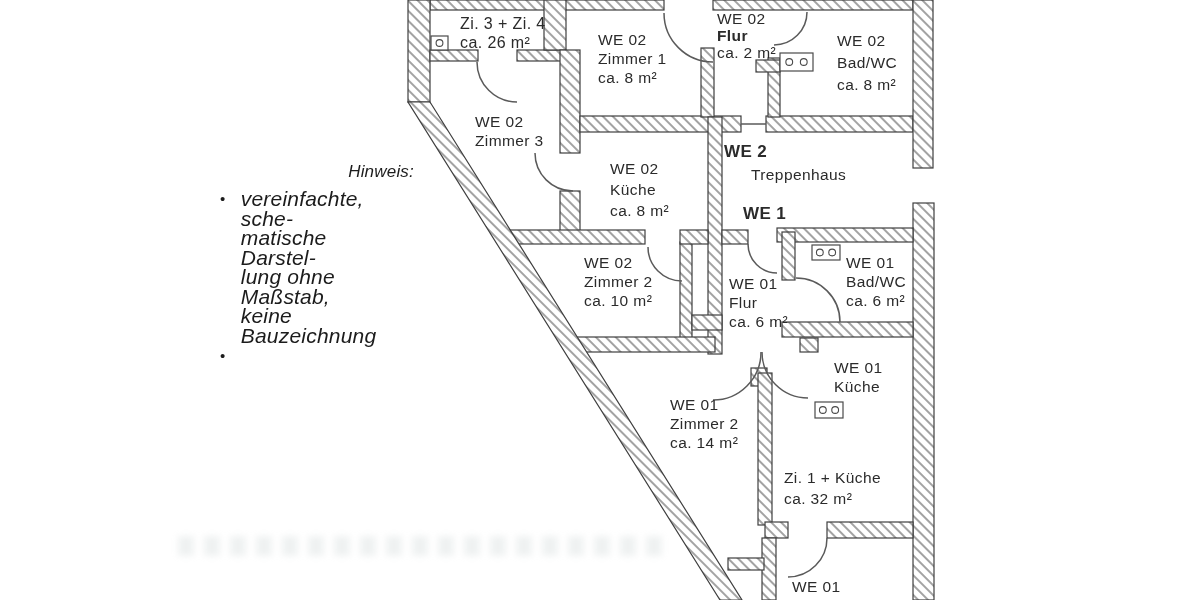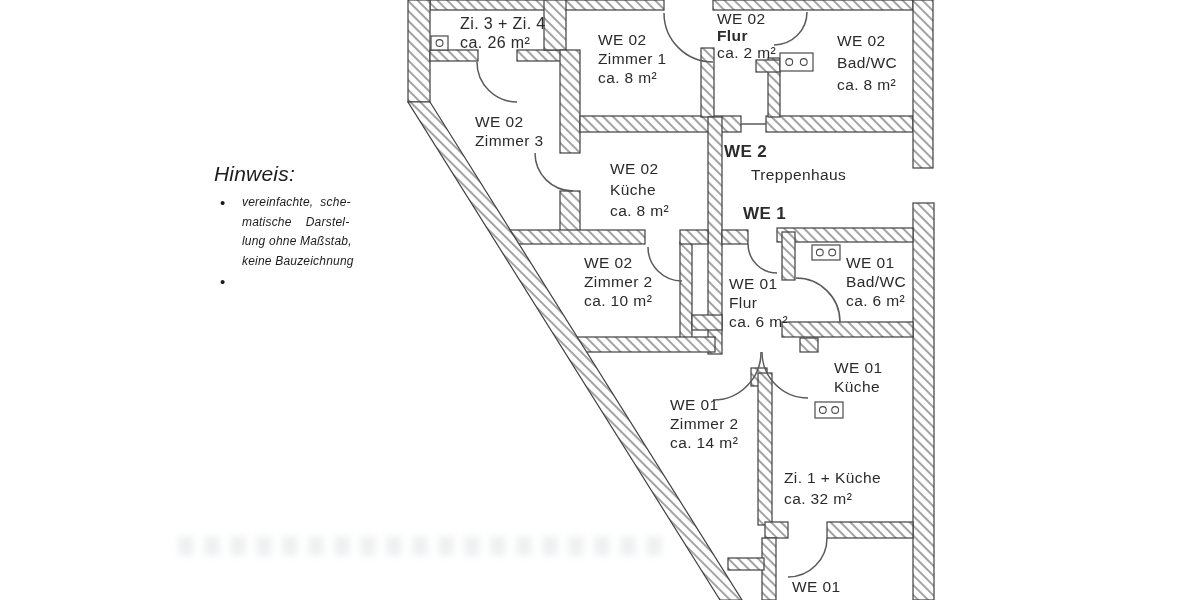--- a/index.html
+++ b/index.html
@@ -1,25 +1,25 @@
 <!DOCTYPE html>
 <html><head>
 <meta charset="utf-8">
 <style>
   html,body{margin:0;padding:0;background:#ffffff;}
   .stage{position:relative;width:1200px;height:600px;background:#ffffff;overflow:hidden;
          font-family:"Liberation Sans",sans-serif;}
   
   .note{position:absolute;left:214px;top:162px;width:200px;color:#1c1c1c;
         font-style:italic;}
-  .note-title{font-size:21px;margin-bottom:7px;letter-spacing:.2px;}
+  .note-title{font-size:17px;margin-bottom:7px;letter-spacing:.2px;text-align:right;}
   .bullet-row{display:flex;align-items:flex-start;margin-bottom:1px;}
   .bullet-dot{width:12px;margin-left:6px;margin-right:10px;font-size:15px;line-height:19.5px;
               font-style:normal;}
-  .bullet-text{white-space:pre-wrap;font-size:12px;line-height:19.5px;letter-spacing:.2px;}
+  .bullet-text{white-space:pre-wrap;font-size:21px;line-height:19.5px;letter-spacing:.2px;}
   
   .watermark{position:absolute;left:178px;top:536px;width:492px;height:20px;opacity:.5;
      background:repeating-linear-gradient(90deg,rgba(175,188,188,.38) 0 16px,rgba(255,255,255,0) 16px 26px);
      filter:blur(3px);}
   svg text{font-family:"Liberation Sans",sans-serif;fill:#2b2b2b;letter-spacing:.4px;}
   .wall{stroke:#3f3f3f;stroke-width:1.2;}
   .door{fill:none;stroke:#5a5a5a;stroke-width:1.5;}
   .sym-box{fill:#ffffff;stroke:#4a4a4a;stroke-width:1.2;}
   .sym-circle{fill:none;stroke:#4a4a4a;stroke-width:1.1;}
 </style>

